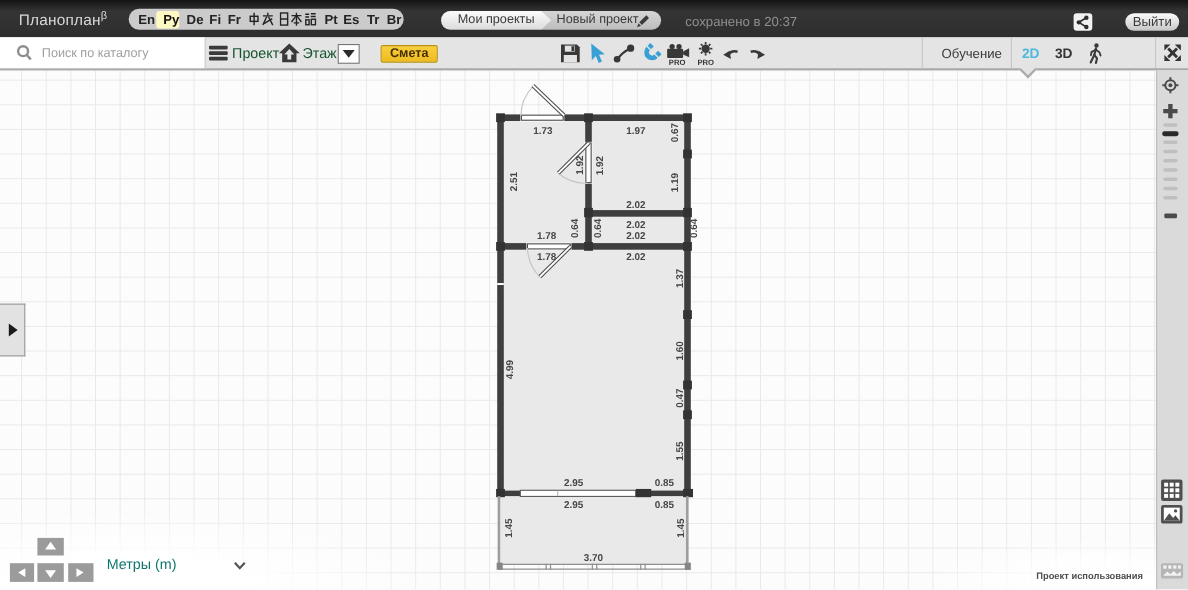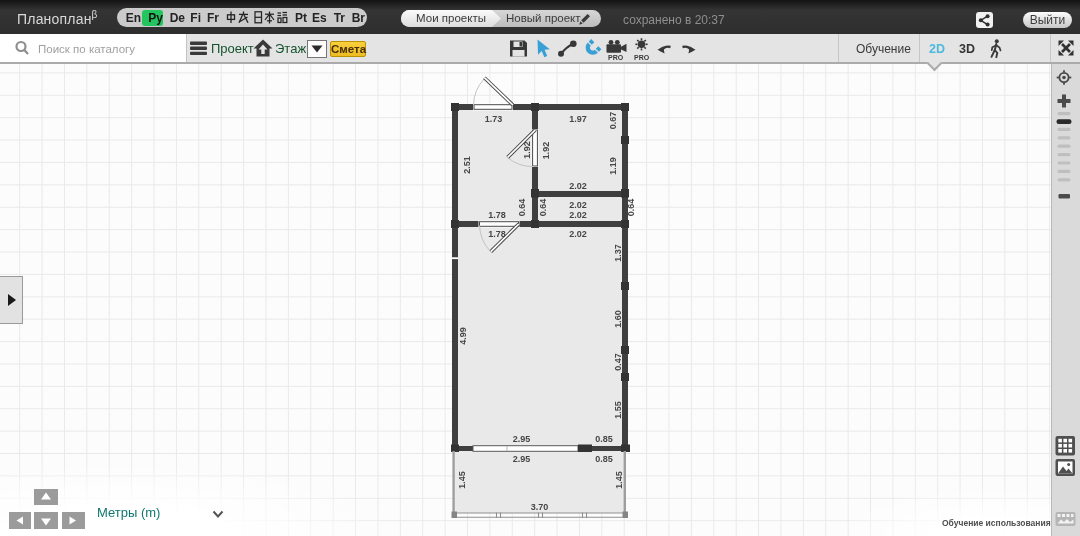--- a/index.html
+++ b/index.html
@@ -5,36 +5,36 @@
   * { margin:0; padding:0; box-sizing:border-box; }
   html,body { width:1080px; height:536px; overflow:hidden; }
   body { font-family:"Liberation Sans", sans-serif; position:relative; background:#fcfcfc; }
   #topbar { position:absolute; left:0; top:0; width:1080px; height:34px;
     background:linear-gradient(180deg,#131313 0%,#343434 30%,#2e2e2e 100%); }
   .logo { position:absolute; left:17px; top:9px; color:#d8d8d8; font-size:14px; letter-spacing:0.2px; }
   .logo sup { font-size:10px; }
   #langbar { position:absolute; left:117px; top:8px; width:250px; height:19px; background:#cbcbcb;
     border-radius:10px; display:flex; align-items:center; font-size:12px; font-weight:bold; color:#232323; }
   #langbar span { display:block; text-align:right; }
-  #langbar .sel { background:#22c55e; border-radius:3px; color:#111; }
+  #langbar .sel { background:#fef9c3; border-radius:3px; color:#111; }
   #projpill { position:absolute; left:401px; top:10px; width:200px; height:17px; border-radius:9px;
     background:linear-gradient(180deg,#d6d6d6,#bdbdbd); overflow:hidden; font-size:12px; color:#3a3a3a; }
   #projpill .left { position:absolute; left:0; top:0; width:100px; height:17px; font-size:11.5px;
     background:linear-gradient(180deg,#fbfbfb,#dcdcdc);
     clip-path:polygon(0 0, 91px 0, 100px 50%, 91px 100%, 0 100%); text-align:center; line-height:17px; }
   #projpill .right { position:absolute; left:100px; top:0; width:100px; height:17px; text-align:left; line-height:17px; padding-left:5px; font-size:11.5px; }
   .saved { position:absolute; left:623px; top:13px; color:#8f8f8f; font-size:12px; }
   #sharebtn { position:absolute; left:976px; top:11.5px; width:16.5px; height:16.5px; background:#f1f1f1; border-radius:3px; }
   #exitbtn { position:absolute; left:1023px; top:12px; width:49px; height:16px; border-radius:8px;
     background:linear-gradient(180deg,#fdfdfd,#c6c6c6); color:#3c3c3c; font-size:12px; text-align:center; line-height:16px; }
   #toolbar { position:absolute; left:0; top:34px; width:1080px; height:30px; background:#e4e4e4; border-bottom:2px solid #ababab; }
   #searcharea { position:absolute; left:0; top:0; width:187px; height:28px; background:#fff; border-right:1px solid #c4c4c4; }
   .phtext { position:absolute; left:38px; top:9px; font-size:11.5px; color:#9f9f9f; }
   .tbtext { position:absolute; top:7px; font-size:13px; color:#14532d; }
-  #smeta { position:absolute; left:330px; top:6.5px; width:36px; height:16.5px; background:linear-gradient(180deg,#f8cf3d,#eebb22);
+  #smeta { position:absolute; left:346px; top:6.5px; width:52px; height:16.5px; background:linear-gradient(180deg,#f8cf3d,#eebb22);
     border:1px solid #bb9300; border-radius:2px; color:#452f00; font-size:11.5px; font-weight:bold; text-align:center; line-height:15px; }
   .sep { position:absolute; top:0; width:1px; height:28px; background:#c6c6c6; }
   .protext { position:absolute; font-size:7px; font-weight:bold; color:#383838; }
   #notch { position:absolute; left:929px; top:58px; width:11px; height:11px; background:#e4e4e4;
     border-right:2px solid #ababab; border-bottom:2px solid #ababab; transform:rotate(45deg); }
   #canvas { position:absolute; left:0; top:64px; width:1051px; height:472px; background:#fcfcfc;
     background-image:linear-gradient(to right,#e9e9e9 1px,transparent 1px),linear-gradient(to bottom,#e9e9e9 1px,transparent 1px);
     background-size:22.4px 22.4px; background-position:19.2px 8.4px; }
   #rightbar { position:absolute; left:1051px; top:64px; width:29px; height:472px; background:#dadada; border-left:1px solid #b9b9b9; }
   #lefttab { position:absolute; left:0; top:276px; width:23px; height:48px; background:#e2e2e2;
@@ -408,13 +408,13 @@
     <path d="M46 525.5 L41 518.5 L51 518.5 Z"></path>
     <path d="M23 516.5 L23 524.5 L16.5 520.5 Z"></path>
     <path d="M69.5 516.5 L76 520.5 L69.5 524.5 Z"></path>
   </g>
 </svg>
 <div id="metrow">Метры (m)
   <svg width="12" height="9" viewBox="0 0 12 9" style="position:absolute;left:115px;top:5px;">
     <path d="M1.5 1.5 L6 6.5 L10.5 1.5" stroke="#555" stroke-width="2" fill="none"></path>
   </svg>
 </div>
-<div id="terms">Обучение использования</div>
+<div id="terms">Проект использования</div>
 
 </body></html>

